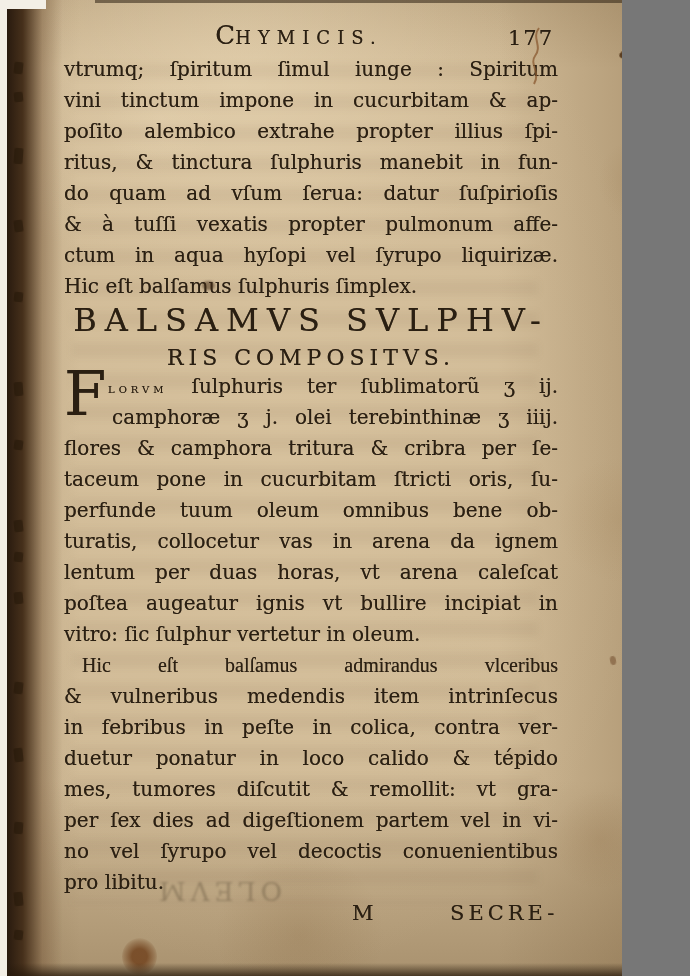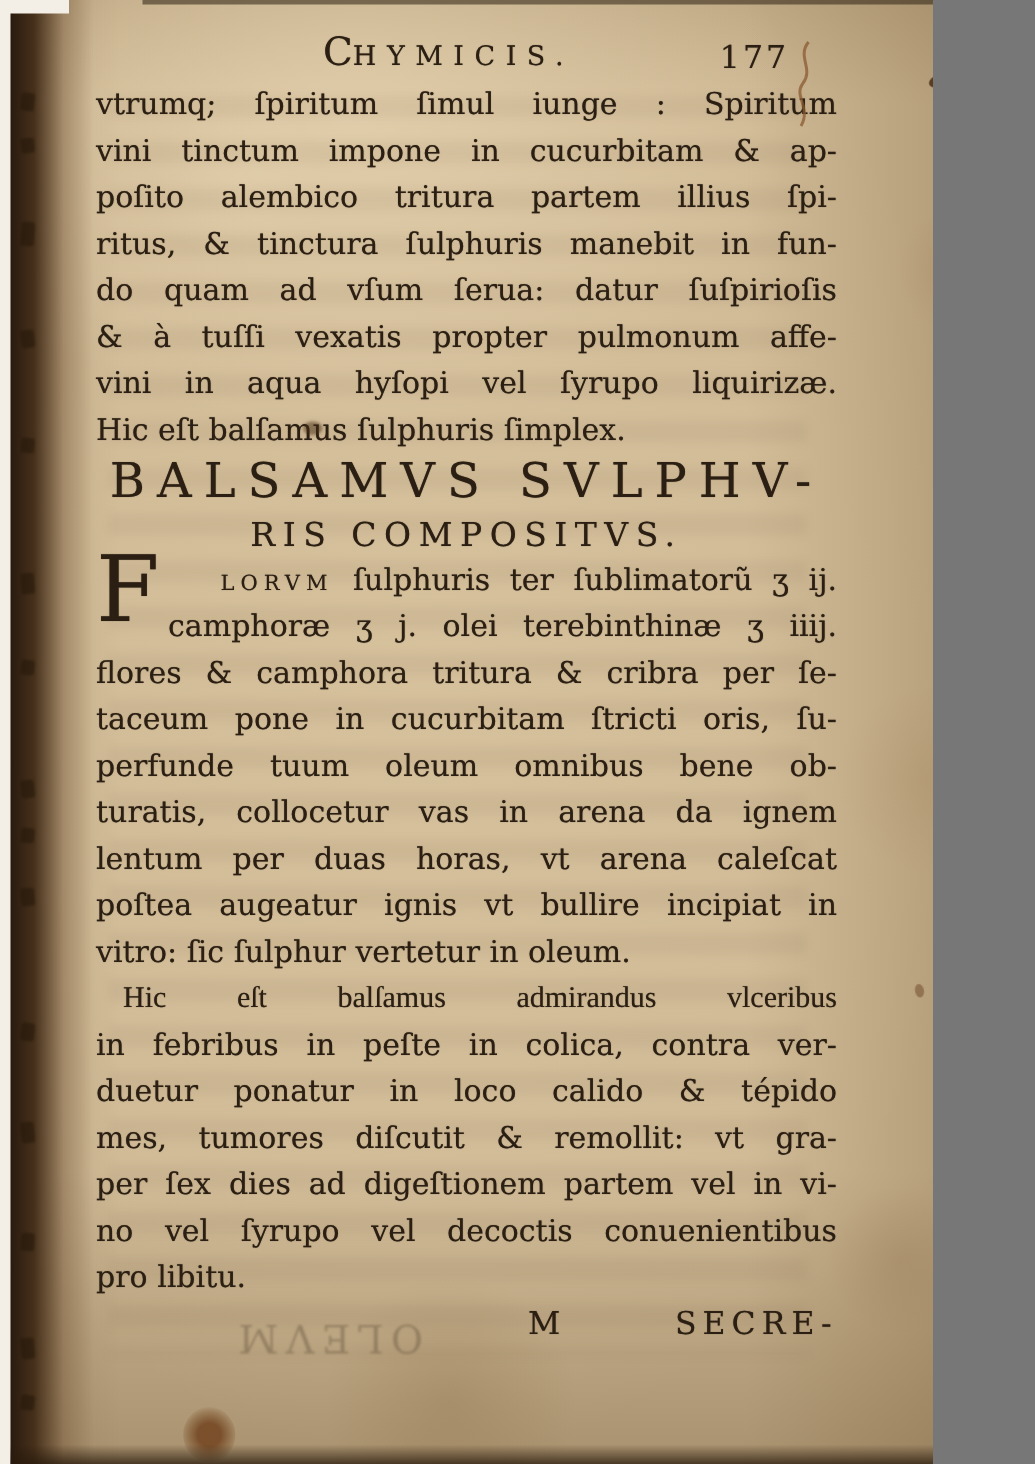--- a/index.html
+++ b/index.html
@@ -37,25 +37,25 @@
   .text-block{position:absolute;left:64px;top:20px;width:494px;
     font-size:20px;line-height:31px;
     text-shadow:0 0 .6px rgba(42,31,18,.65);}
   .line{position:relative;height:31px;overflow:visible;}
   .j{text-align:justify;text-align-last:justify;}
   .ind{text-indent:18px;text-align:justify;text-align-last:justify;font-family:Liberation Serif, serif;}
   .end{text-align:left;}
   .title{height:34px;text-align:center;padding-right:24px;}
   .title .ti{font-size:26px;}
   .title .tr{font-size:18px;letter-spacing:7px;}
-  .title .pg{position:absolute;right:32px;top:3px;font-size:21px;letter-spacing:2px;padding-right:0;}
+  .title .pg{position:absolute;right:4px;top:3px;font-size:21px;letter-spacing:2px;padding-right:0;}
   .h1{height:37px;font-size:32px;letter-spacing:8px;text-align:center;padding-top:3px;}
   .h2{height:29px;font-size:22px;letter-spacing:5px;text-align:center;}
   .dropA{padding-left:44px;text-align:justify;text-align-last:justify;}
-  .dropA .sc{font-size:14px;letter-spacing:4px;margin-left:39px;}
+  .dropA .sc{font-size:10px;letter-spacing:4px;}
   .dropB{padding-left:48px;text-align:justify;text-align-last:justify;}
   .dropF{position:absolute;left:0px;top:344px;font-size:61px;line-height:60px;}
   .catch{height:31px;}
   .catch .sig{position:absolute;left:288px;font-size:21px;}
   .catch .cw{position:absolute;left:386px;font-size:21px;letter-spacing:4px;}
 
   .showthrough{position:absolute;left:86px;top:872px;width:196px;height:34px;
     font-family:"DejaVu Serif",serif;font-size:26px;letter-spacing:5px;
     color:rgba(95,80,58,.40);transform:rotate(180deg);filter:blur(.8px);}
 
@@ -98,38 +98,39 @@
   <div class="gmark" style="top:930px;height:10px;transform:rotate(6deg)"></div>
 
   <div class="text-block">
     <div class="line title">
       <span class="ti">C</span><span class="tr">HYMICIS.</span>
       <span class="pg">177</span>
     </div>
 
     <div class="line j">vtrumq; ſpiritum ſimul iunge : Spiritum</div>
       <div class="line j">vini tinctum impone in cucurbitam &amp; ap-</div>
-      <div class="line j">poſito alembico tritura partem illius ſpi-</div>
+      <div class="line j">poſito alembico extrahe propter illius ſpi-</div>
       <div class="line j">ritus, &amp; tinctura ſulphuris manebit in fun-</div>
       <div class="line j">do quam ad vſum ſerua: datur ſuſpirioſis</div>
       <div class="line j">&amp; à tuſſi vexatis propter pulmonum affe-</div>
-      <div class="line j">vini in aqua hyſopi vel ſyrupo liquirizæ.</div>
+      <div class="line j">ctum in aqua hyſopi vel ſyrupo liquirizæ.</div>
       <div class="line end">Hic eſt balſamus ſulphuris ſimplex.</div>
       <div class="line h1">BALSAMVS SVLPHV-</div>
       <div class="line h2">RIS COMPOSITVS.</div>
       <div class="line dropA"><span class="sc">LORVM</span><span> ſulphuris ter ſublimatorũ ʒ ij.</span></div>
       <div class="line dropB">camphoræ ʒ j. olei terebinthinæ ʒ iiij.</div>
       <div class="line j">flores &amp; camphora tritura &amp; cribra per ſe-</div>
       <div class="line j">taceum pone in cucurbitam ſtricti oris, ſu-</div>
       <div class="line j">perfunde tuum oleum omnibus bene ob-</div>
       <div class="line j">turatis, collocetur vas in arena da ignem</div>
       <div class="line j">lentum per duas horas, vt arena caleſcat</div>
       <div class="line j">poſtea augeatur ignis vt bullire incipiat in</div>
       <div class="line end">vitro: ſic ſulphur vertetur in oleum.</div>
       <div class="line ind">Hic eſt balſamus admirandus vlceribus</div>
+      <div class="line j">&amp; vulneribus medendis item intrinſecus</div>
       <div class="line j">in febribus in peſte in colica, contra ver-</div>
       <div class="line j">duetur ponatur in loco calido &amp; tépido</div>
       <div class="line j">mes, tumores diſcutit &amp; remollit: vt gra-</div>
       <div class="line j">per ſex dies ad digeſtionem partem vel in vi-</div>
       <div class="line j">no vel ſyrupo vel decoctis conuenientibus</div>
       <div class="line end">pro libitu.</div>
       <div class="line catch">
         <span class="sig">M</span>
         <span class="cw">SECRE-</span>
       </div>

